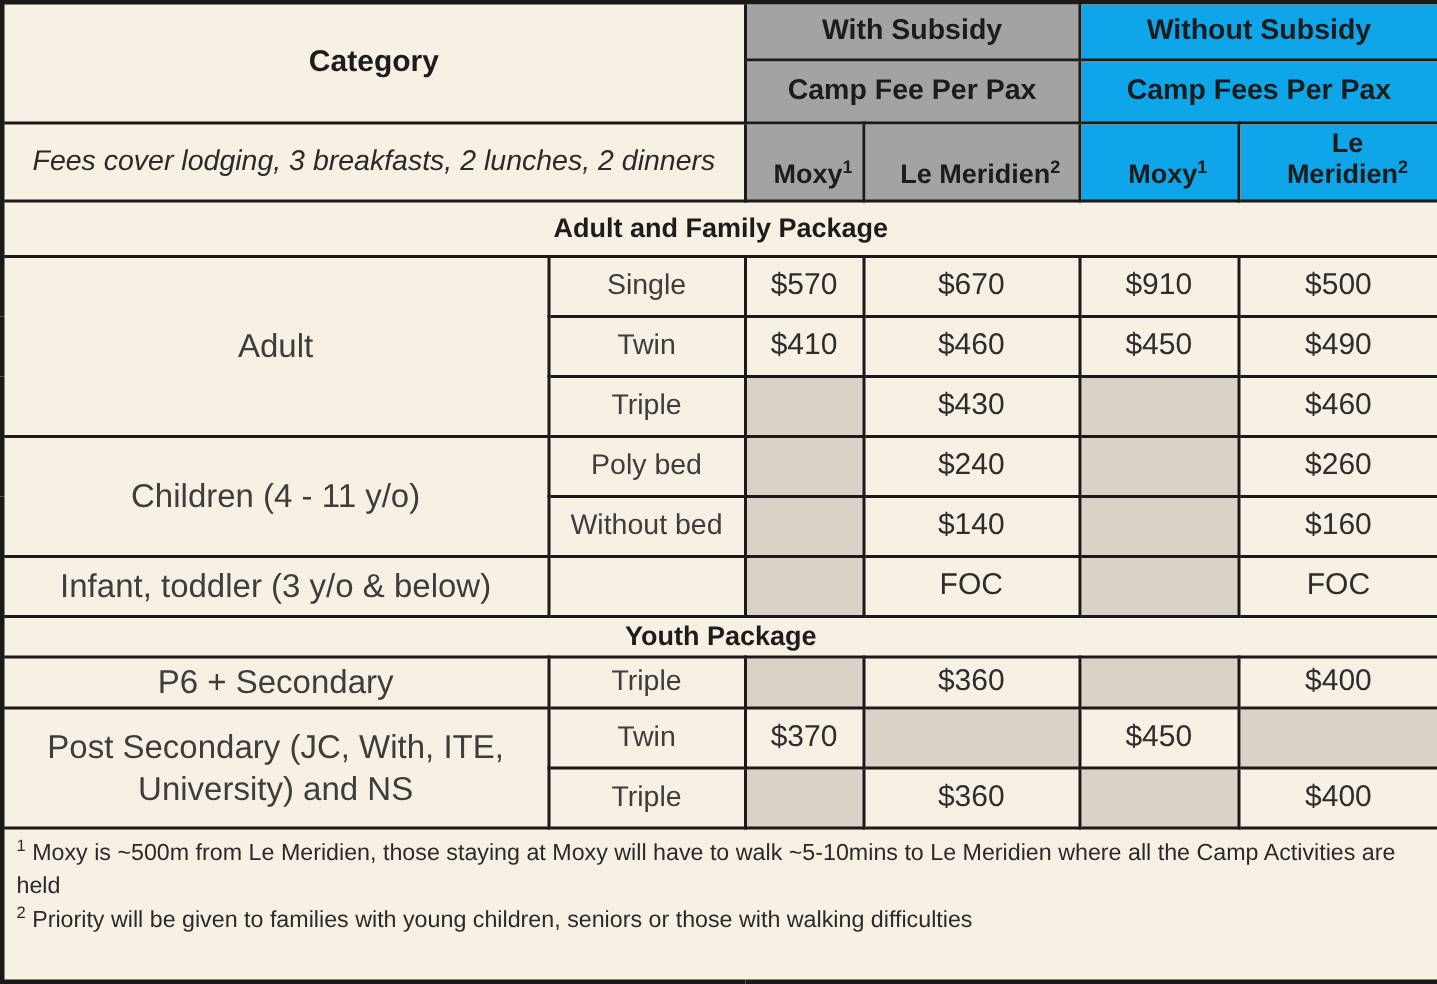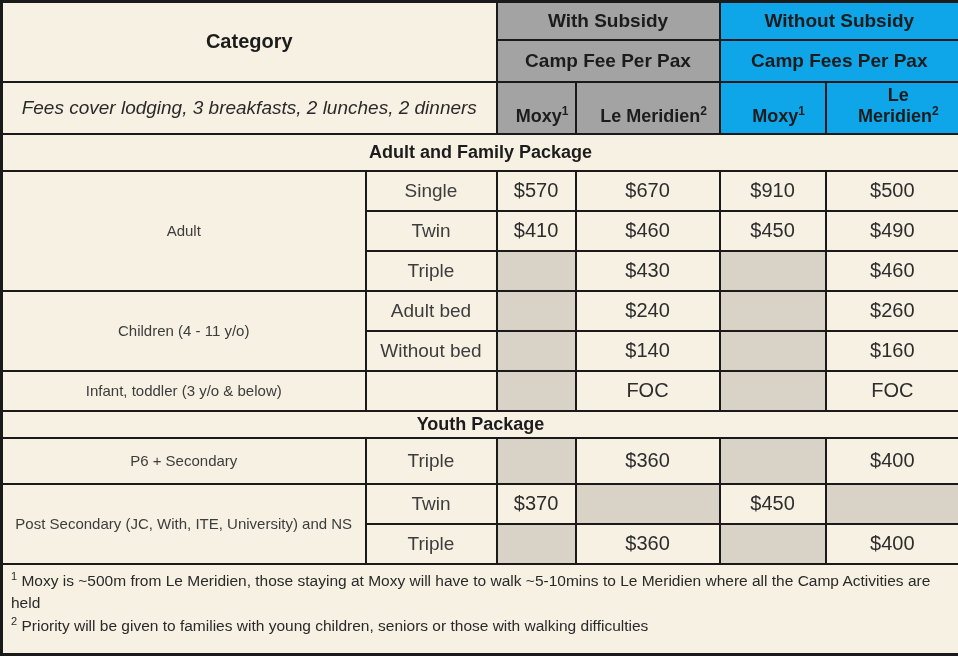--- a/index.html
+++ b/index.html
@@ -21,21 +21,21 @@
   }
   .gray{background:#a3a3a3;}
   .yellow{background:#0ea5e9;}
   .cat-head{font-weight:bold;font-size:20px;color:#1c1c1c;}
   .head{font-weight:bold;font-size:19px;color:#1c1c1c;}
   .hotel{font-weight:bold;font-size:18px;color:#1c1c1c;vertical-align:bottom;padding-bottom:6px;line-height:1.15;padding-left:16px;}
   .hotel sup{font-size:12px;}
   .wrap2{display:inline-block;max-width:95px;}
   .note{font-style:italic;font-size:19px;color:#2a2a2a;}
   .section{font-weight:bold;font-size:18px;color:#1c1c1c;}
-  .glabel{font-size:15px;color:#3d3d3d;line-height:1.25;}
+  .glabel{font-size:22px;color:#3d3d3d;line-height:1.25;}
   .rtype{font-size:19px;color:#3d3d3d;}
   .price{font-size:20px;color:#2d2d2d;}
   .na{background:#D9D2C6;}
   .footnote{
     font-size:15.5px;color:#2a2a2a;text-align:left;vertical-align:top;
     padding:4px 8px;line-height:1.42;
   }
   .footnote sup{font-size:11px;}
 </style>
 </head>
@@ -93,21 +93,21 @@
   <tr style="height:40px">
     <td class="rtype">Triple</td>
     <td class="price na"></td>
     <td class="price">$430</td>
     <td class="price na"></td>
     <td class="price">$460</td>
   </tr>
 
   <tr style="height:40px">
     <td rowspan="2" class="glabel">Children (4 - 11 y/o)</td>
-    <td class="rtype">Adult bed</td>
+    <td class="rtype">Poly bed</td>
     <td class="price na"></td>
     <td class="price">$240</td>
     <td class="price na"></td>
     <td class="price">$260</td>
   </tr>
   <tr style="height:40px">
     <td class="rtype">Without bed</td>
     <td class="price na"></td>
     <td class="price">$140</td>
     <td class="price na"></td>
@@ -120,21 +120,21 @@
     <td class="price na"></td>
     <td class="price">FOC</td>
     <td class="price na"></td>
     <td class="price">FOC</td>
   </tr>
 
   <tr style="height:20px">
     <td colspan="6" class="section">Youth Package</td>
   </tr>
 
-  <tr style="height:46px">
+  <tr style="height:34px">
     <td class="glabel">P6 + Secondary</td>
     <td class="rtype">Triple</td>
     <td class="price na"></td>
     <td class="price">$360</td>
     <td class="price na"></td>
     <td class="price">$400</td>
   </tr>
 
   <tr style="height:40px">
     <td rowspan="2" class="glabel">Post Secondary (JC, With, ITE, University) and NS</td>

